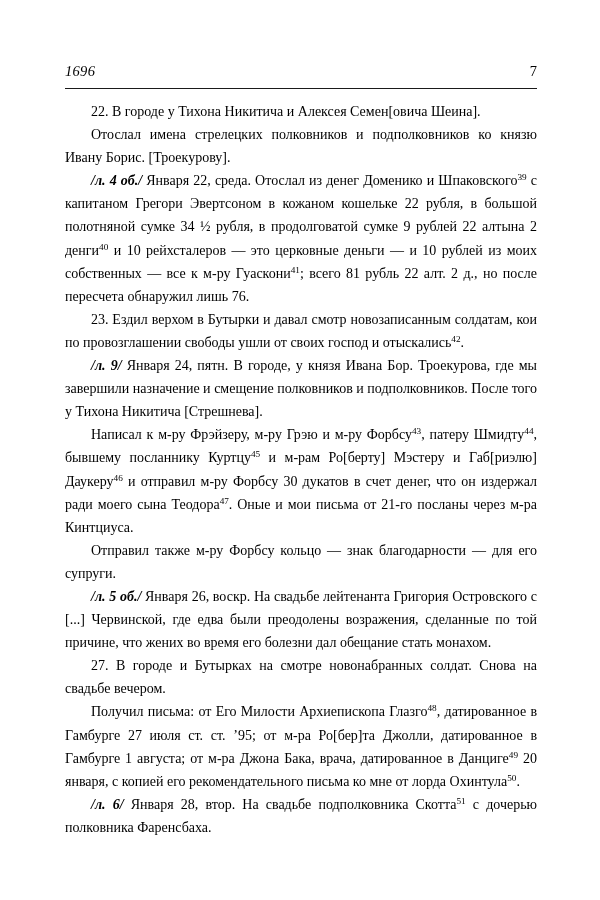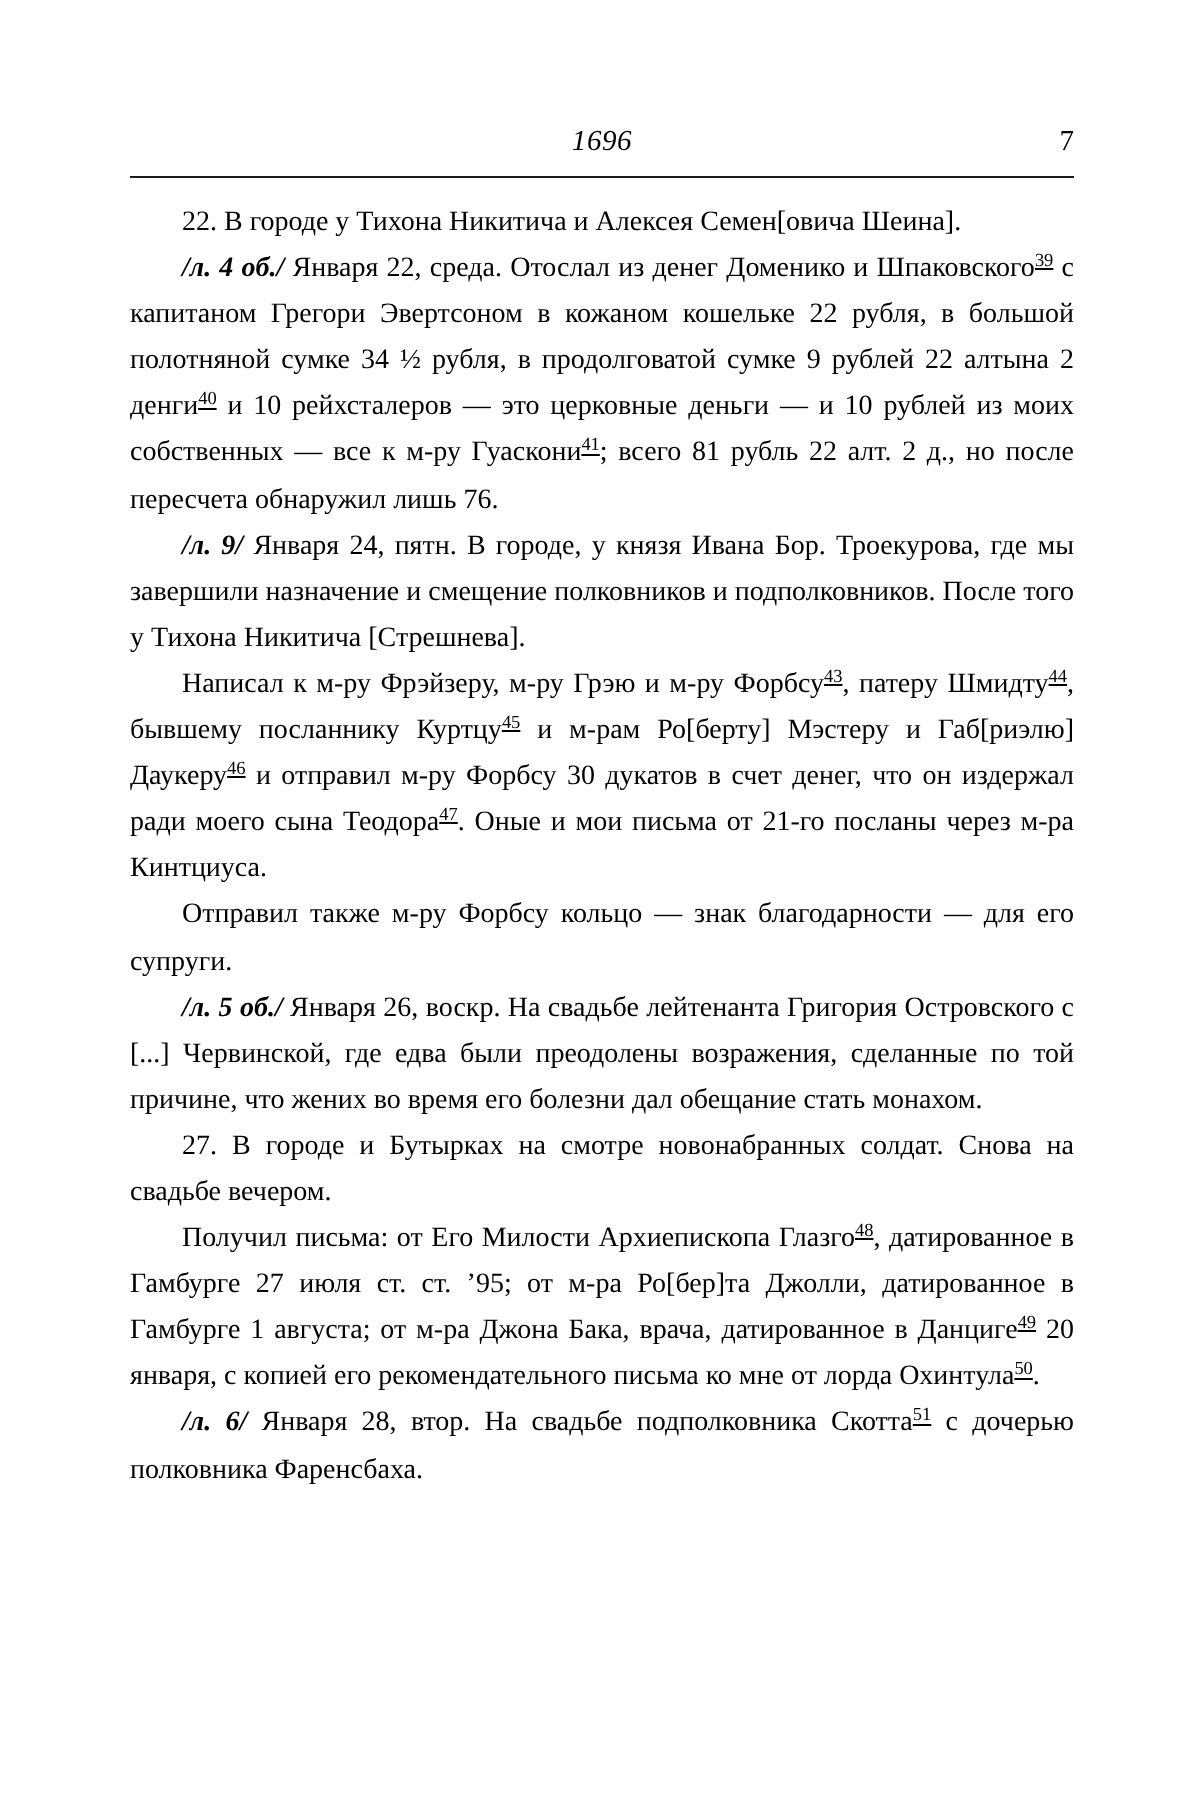--- a/index.html
+++ b/index.html
@@ -30,21 +30,21 @@
     position: absolute;
     left: 65px;
     right: 63px;
     top: 62px;
     height: 22px;
   }
   .running-head-year {
     position: absolute;
     left: 0;
     right: 0;
-    text-align: center;
+    text-align: left;
     font-style: italic;
     font-size: 14.5px;
     letter-spacing: 0.3px;
     line-height: 18px;
   }
   .running-head-folio {
     position: absolute;
     right: 0;
     top: 0;
     font-size: 14.5px;
@@ -80,21 +80,20 @@
   
   .folio {
     font-style: italic;
     font-weight: bold;
   }
 
   sup.fn {
     font-size: 0.66em;
     line-height: 0;
     vertical-align: 0.52em;
-    text-decoration: underline;
   }
 
   .frac {
     white-space: nowrap;
   }
 </style>
 </head>
 <body>
 
 <div class="page">
@@ -105,25 +104,31 @@
   </div>
 
   <div class="head-rule"></div>
 
   <div class="textblock">
 
     <p class="para">
       <span>22. В городе у Тихона Никитича и Алексея Семен[овича Шеина].</span>
     </p>
 
+    <p class="para">
+      <span>Отослал имена стрелецких полковников и подполковников ко князю Ивану Борис. [Троекурову].</span>
+    </p>
 
     <p class="para">
       <span class="folio">/л. 4 об./</span><span> Января 22, среда. Отослал из денег Доменико и Шпаковского<sup class="fn">39</sup> с капитаном Грегори Эвертсоном в кожаном кошельке 22 рубля, в большой полотняной сумке 34&nbsp;<span class="frac">½</span> рубля, в продолговатой сумке 9 рублей 22 алтына 2 денги<sup class="fn">40</sup> и 10 рейхсталеров — это церковные деньги — и 10 рублей из моих собственных — все к м-ру Гуаскони<sup class="fn">41</sup>; всего 81 рубль 22 алт. 2 д., но после пересчета обнаружил лишь 76.</span>
     </p>
 
+    <p class="para">
+      <span>23. Ездил верхом в Бутырки и давал смотр новозаписанным солдатам, кои по провозглашении свободы ушли от своих господ и отыскались<sup class="fn">42</sup>.</span>
+    </p>
 
     <p class="para">
       <span class="folio">/л. 9/</span><span> Января 24, пятн. В городе, у князя Ивана Бор. Троекурова, где мы завершили назначение и смещение полковников и подполковников. После того у Тихона Никитича [Стрешнева].</span>
     </p>
 
 
     <p class="para">
       <span>Написал к м-ру Фрэйзеру, м-ру Грэю и м-ру Форбсу<sup class="fn">43</sup>, патеру Шмидту<sup class="fn">44</sup>, бывшему посланнику Куртцу<sup class="fn">45</sup> и м-рам Ро[берту] Мэстеру и Габ[риэлю] Даукеру<sup class="fn">46</sup> и отправил м-ру Форбсу 30 дукатов в счет денег, что он издержал ради моего сына Теодора<sup class="fn">47</sup>. Оные и мои письма от 21-го посланы через м-ра Кинтциуса.</span>
     </p>
 

